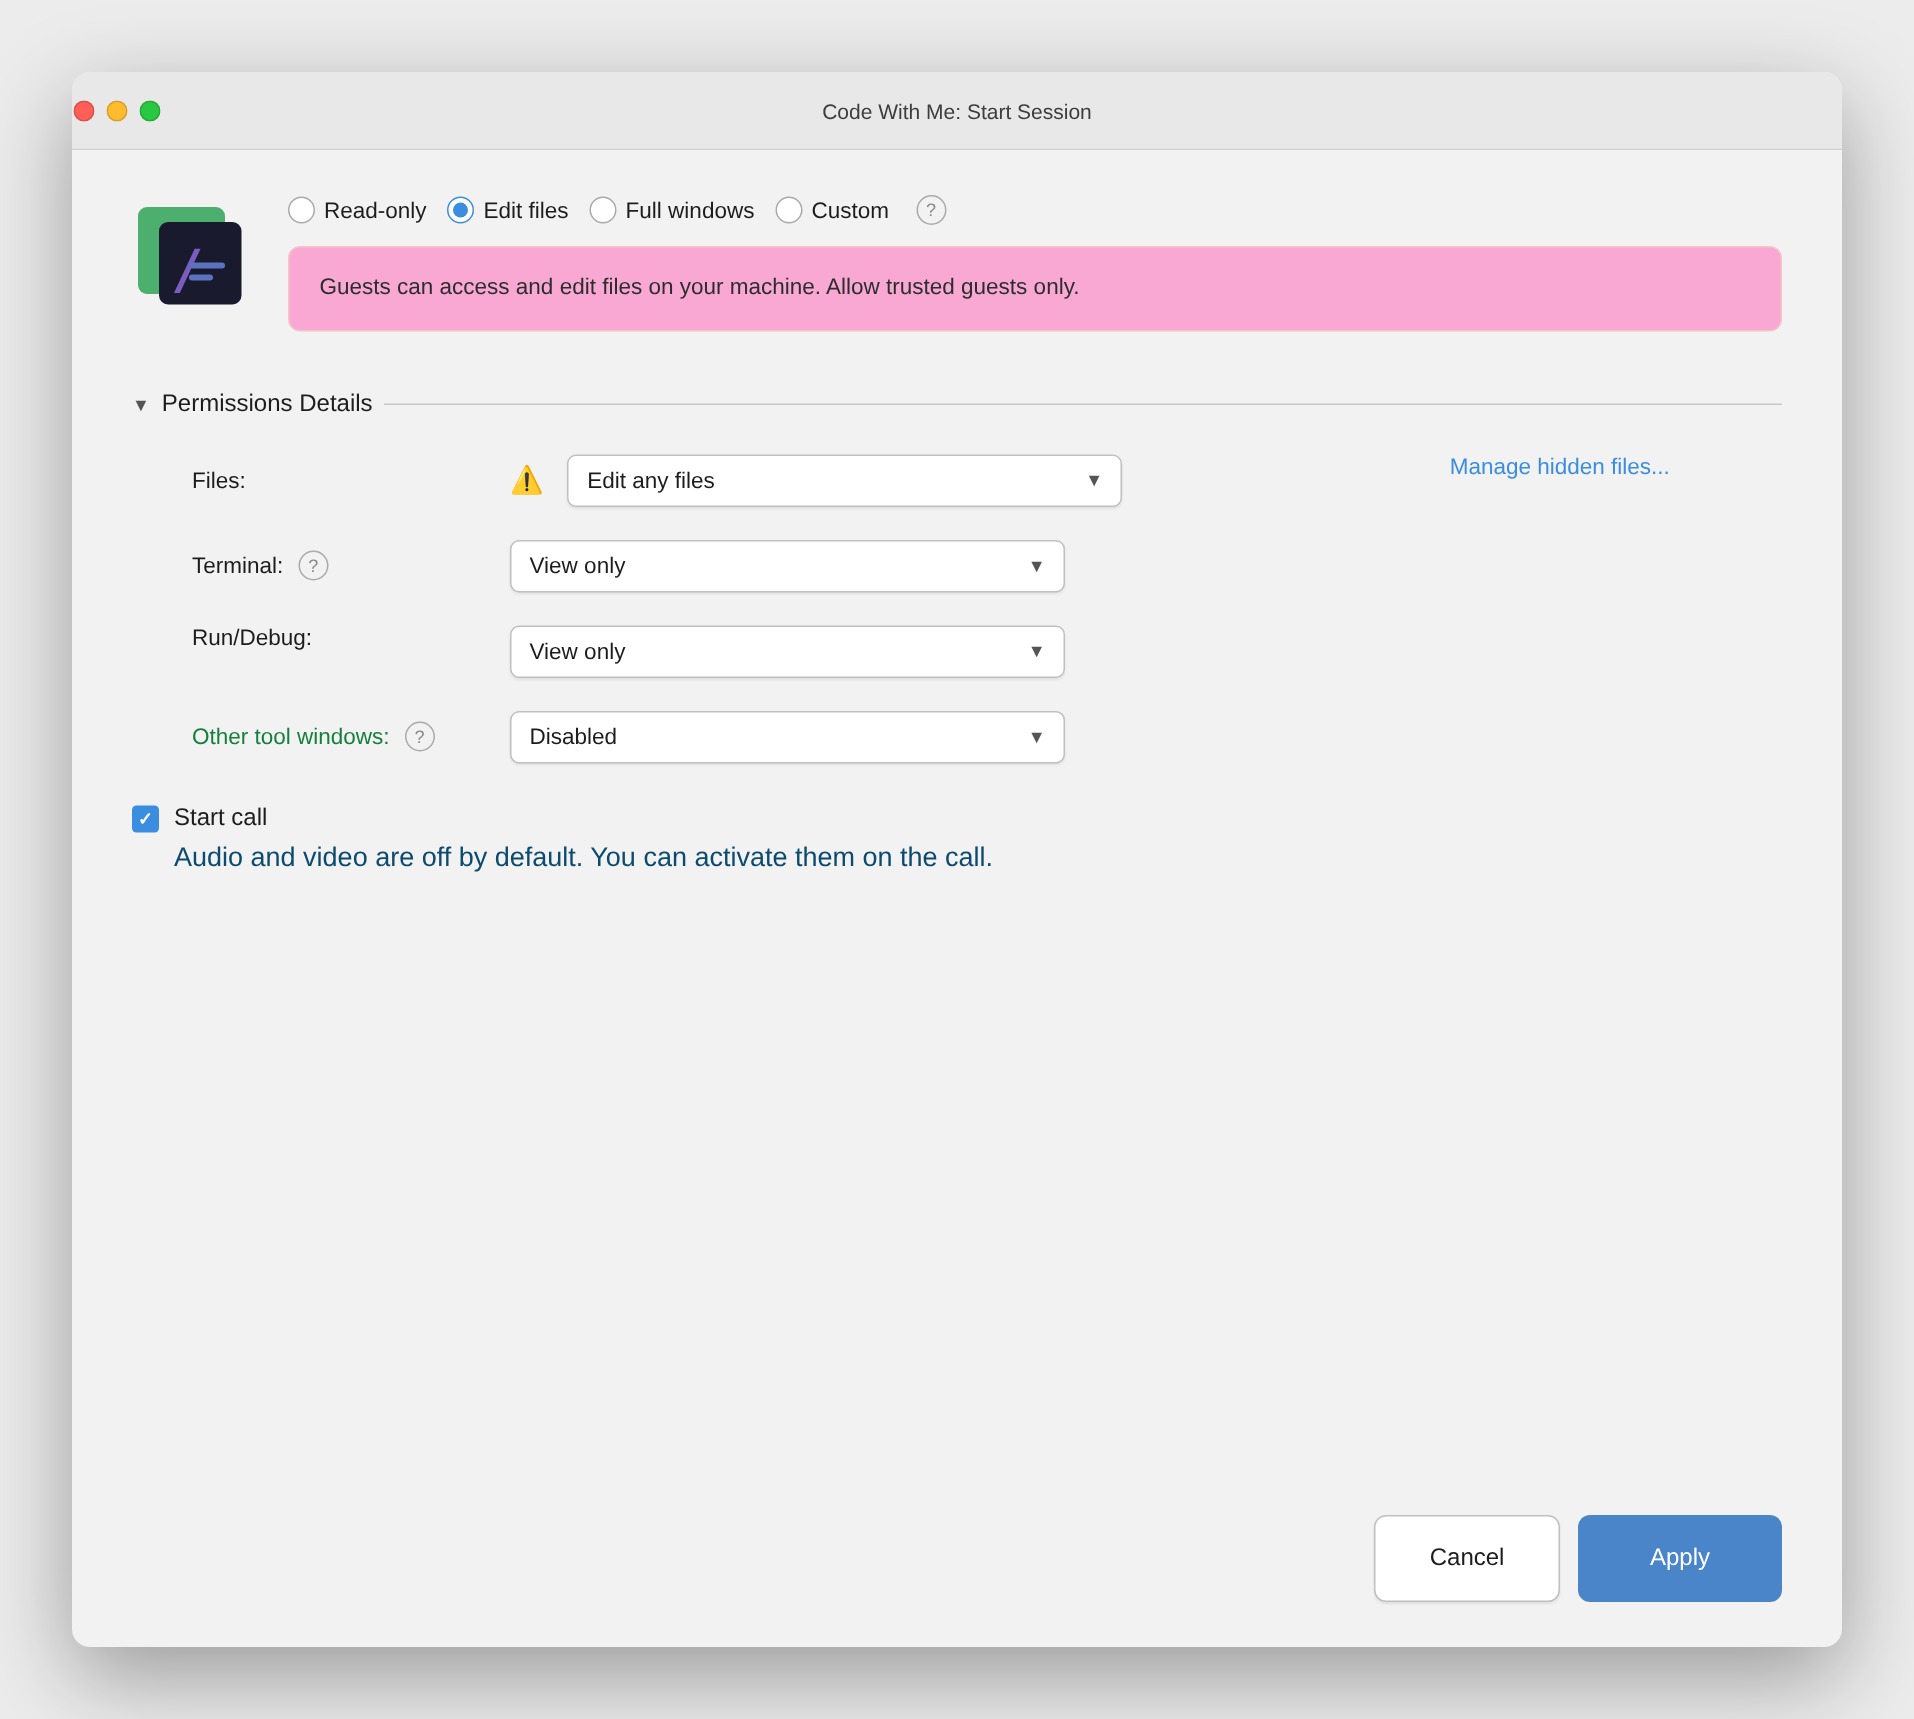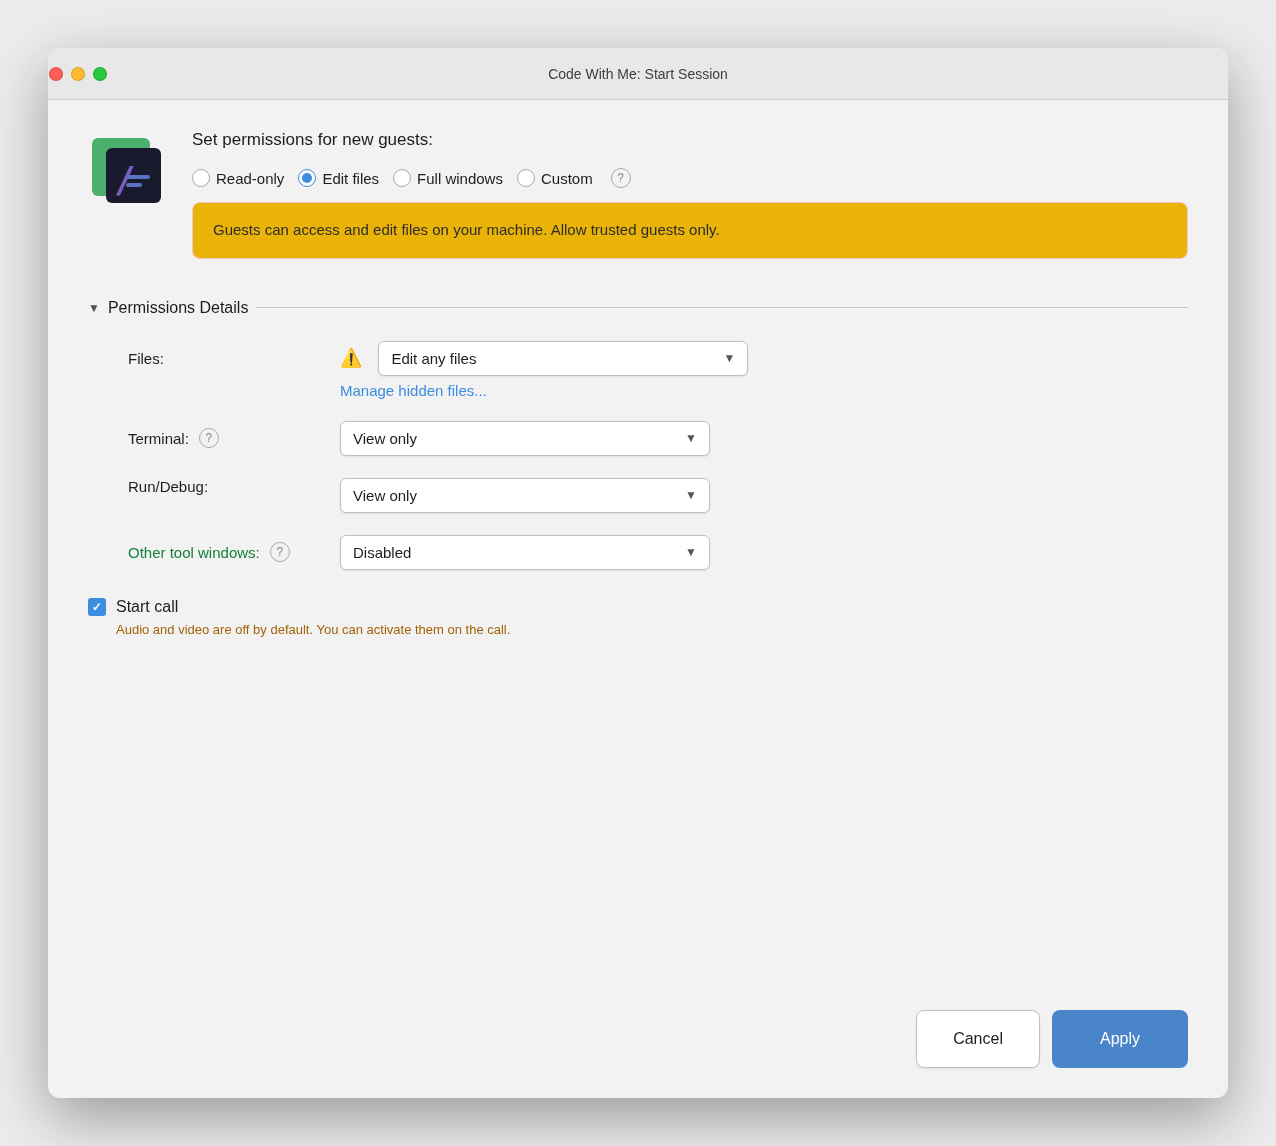--- a/index.html
+++ b/index.html
@@ -155,21 +155,21 @@
       display: flex;
       align-items: center;
       justify-content: center;
       font-size: 12px;
       color: #888;
       cursor: pointer;
       margin-left: 4px;
     }
 
     .warning-box {
-      background: #eab308;
+      background: #f9a8d4;
       border: 1px solid #f5c5c5;
       border-radius: 8px;
       padding: 16px 20px;
       font-size: 15px;
       color: #2d2d2d;
       line-height: 1.5;
       margin-bottom: 20px;
     }
 
     .permissions-details-section {
@@ -250,21 +250,21 @@
     }
 
     .dropdown-arrow {
       font-size: 12px;
       color: #555;
       margin-left: 8px;
     }
 
     .files-section {
       display: flex;
-      flex-direction: column;
+      flex-direction: row;
       gap: 6px;
     }
 
     .files-row {
       display: flex;
       align-items: center;
       gap: 12px;
     }
 
     .manage-hidden-link {
@@ -305,22 +305,22 @@
       font-size: 12px;
       font-weight: bold;
     }
 
     .start-call-label {
       font-size: 16px;
       color: #1d1d1d;
     }
 
     .start-call-subtitle {
-      font-size: 13px;
-      color: #a16207;
+      font-size: 18px;
+      color: #0c4a6e;
       margin-left: 28px;
     }
 
     .bottom-buttons {
       display: flex;
       justify-content: flex-end;
       gap: 12px;
       padding: 20px 40px 30px 40px;
       margin-top: auto;
     }
@@ -372,21 +372,20 @@
 
           <rect x="18" y="18" width="55" height="55" rx="6" fill="#1a1a2e"></rect>
 
           <text x="26" y="62" font-size="36" fill="#7c5cbf" font-family="monospace" font-weight="bold">/</text>
           <rect x="38" y="45" width="24" height="4" rx="2" fill="#5b72c0"></rect>
           <rect x="38" y="53" width="16" height="4" rx="2" fill="#5b72c0"></rect>
         </svg>
       </div>
 
       <div class="settings-area">
-        <div class="permissions-label">Set permissions for new guests:</div>
 
         <div class="radio-group">
 
           <label class="radio-option">
             <div class="radio-input">
             </div>
             <span class="radio-label">Read-only</span>
           </label>
 
           <label class="radio-option">

